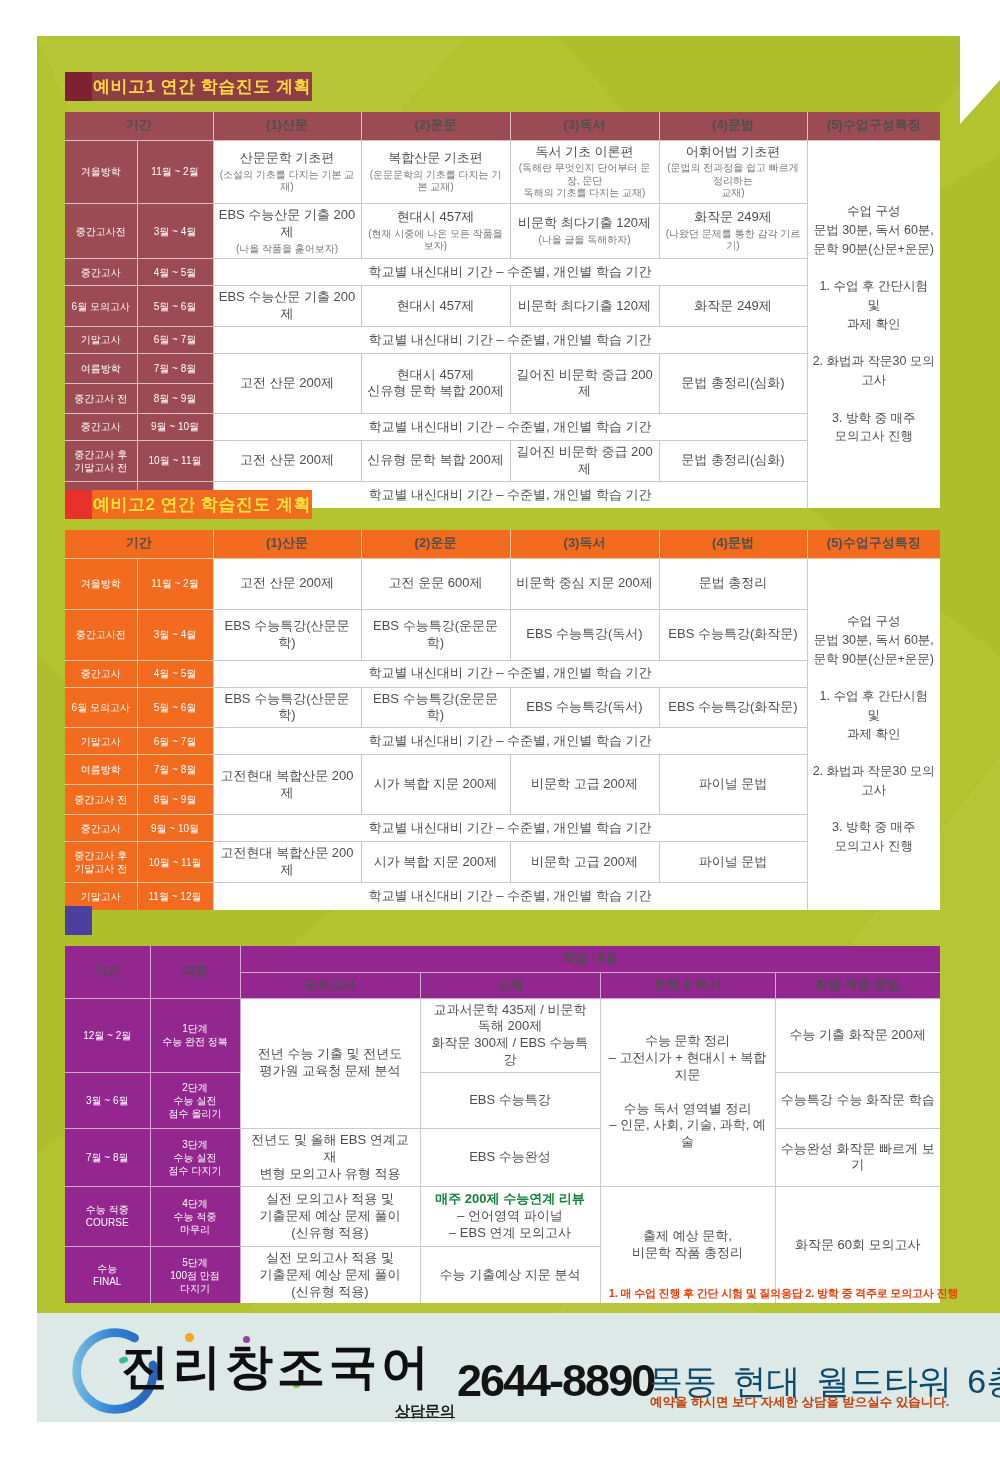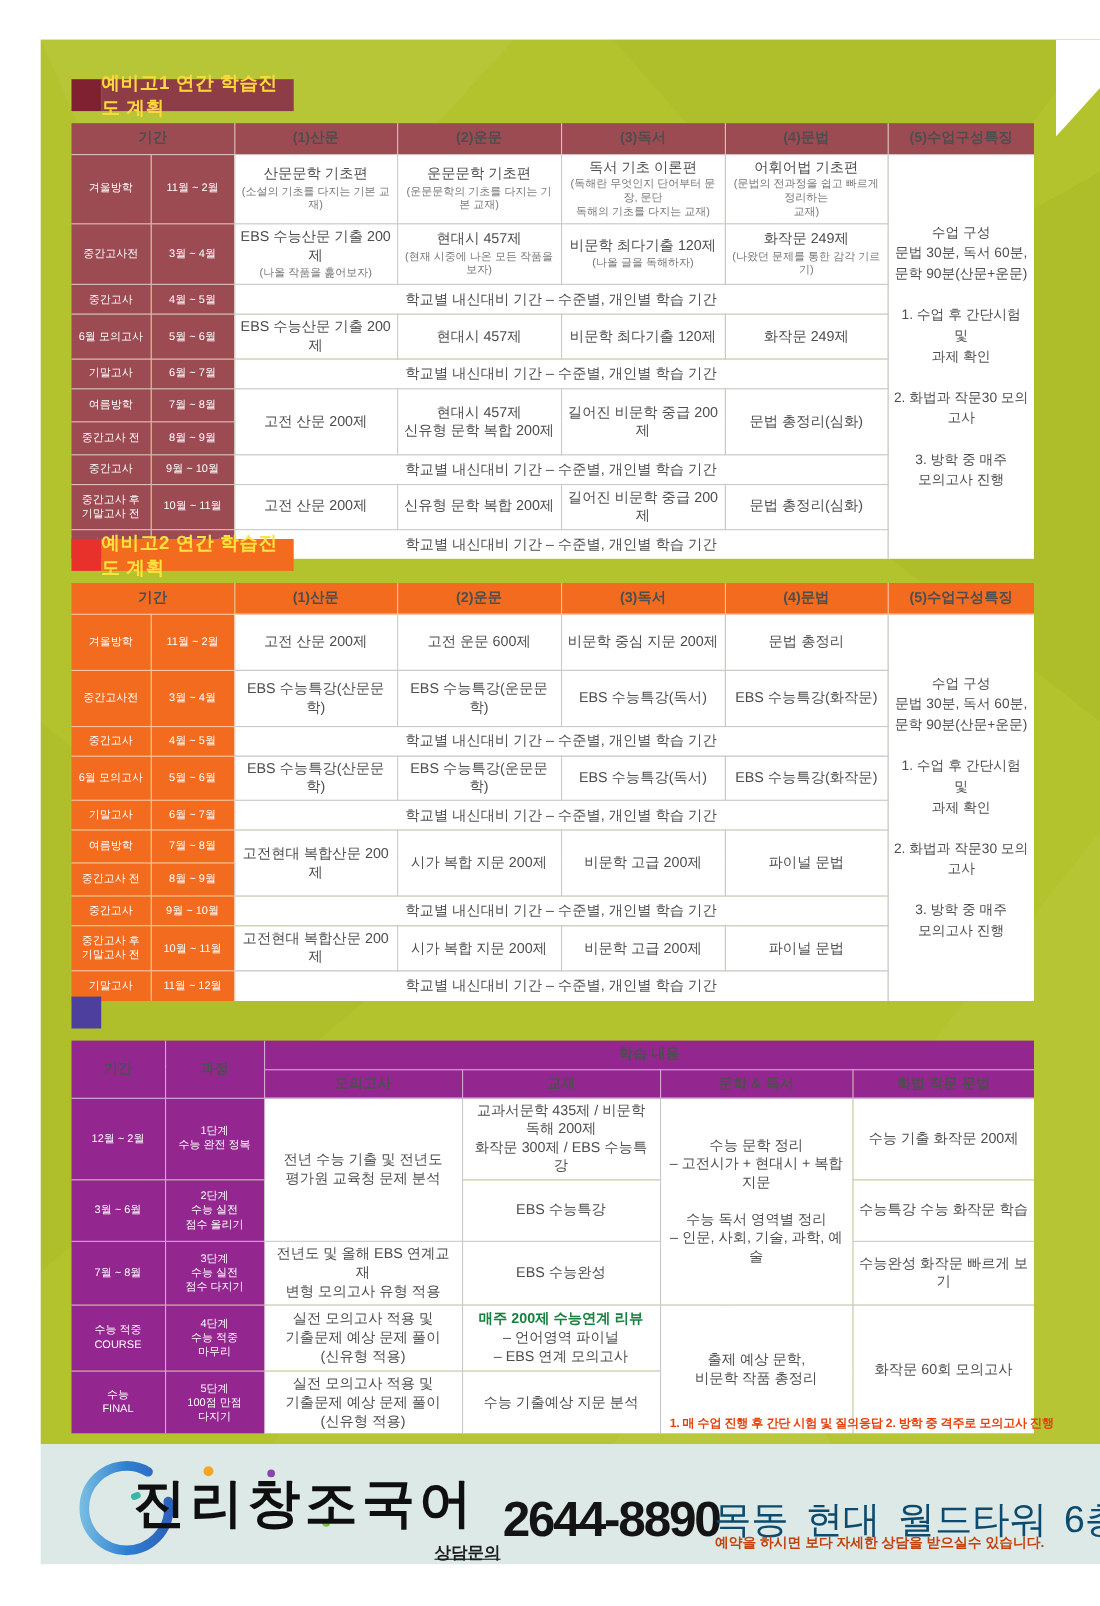--- a/index.html
+++ b/index.html
@@ -7,21 +7,21 @@
 
   
   .page-bg{position:absolute;left:37px;top:36px;width:963px;height:1277px;background:#b3c32d;}
   .page-bg svg{position:absolute;left:0;top:0;}
   .notch{position:absolute;left:960px;top:36px;width:40px;height:88px;background:#ffffff;
          clip-path:polygon(0 0,100% 0,100% 50%,0 100%);}
 
   
   section.plan{position:absolute;left:65px;width:875px;}
   #sec0{top:72px}#sec1{top:490px}#sec2{top:906px}
-  .title-bar{display:flex;height:29px;width:202px;margin:0 0 11px 0;}
+  .title-bar{display:flex;height:29px;width:247px;margin:0 0 11px 0;}
   .title-square{width:27px;background:var(--sq);}
   .title-text{flex:1;margin:0;background:var(--bar);color:var(--ttl);font-size:17px;font-weight:700;
               display:flex;align-items:center;justify-content:center;letter-spacing:.5px;}
 
   
   table.plan-table{border-collapse:collapse;border-style:hidden;table-layout:fixed;width:875px;}
   .plan-table th{background:var(--hd);color:#fdf6f6;font-size:14px;font-weight:700;
                  border:1px solid var(--div);padding:2px;text-align:center;}
   .plan-table th.sh{font-size:13.5px;}
   .plan-table td{background:#ffffff;border:1px solid #c9c9c9;padding:3px 5px;vertical-align:middle;text-align:center;}
@@ -133,21 +133,21 @@
                 <div class="t">겨울방학</div>
               </td>
               <td class="p">
                 <div class="t">11월 ~ 2월</div>
               </td>
               <td class="b">
                 <div class="t">산문문학 기초편</div>
                 <div class="s">(소설의 기초를 다지는 기본 교재)</div>
               </td>
               <td class="b">
-                <div class="t">운문문학 기초편</div>
+                <div class="t">복합산문 기초편</div>
                 <div class="s">(운문문학의 기초를 다지는 기본 교재)</div>
               </td>
               <td class="b">
                 <div class="t">독서 기초 이론편</div>
                 <div class="s">(독해란 무엇인지 단어부터 문장, 문단
 독해의 기초를 다지는 교재)</div>
               </td>
               <td class="b">
                 <div class="t">어휘어법 기초편</div>
                 <div class="s">(문법의 전과정을 쉽고 빠르게 정리하는

